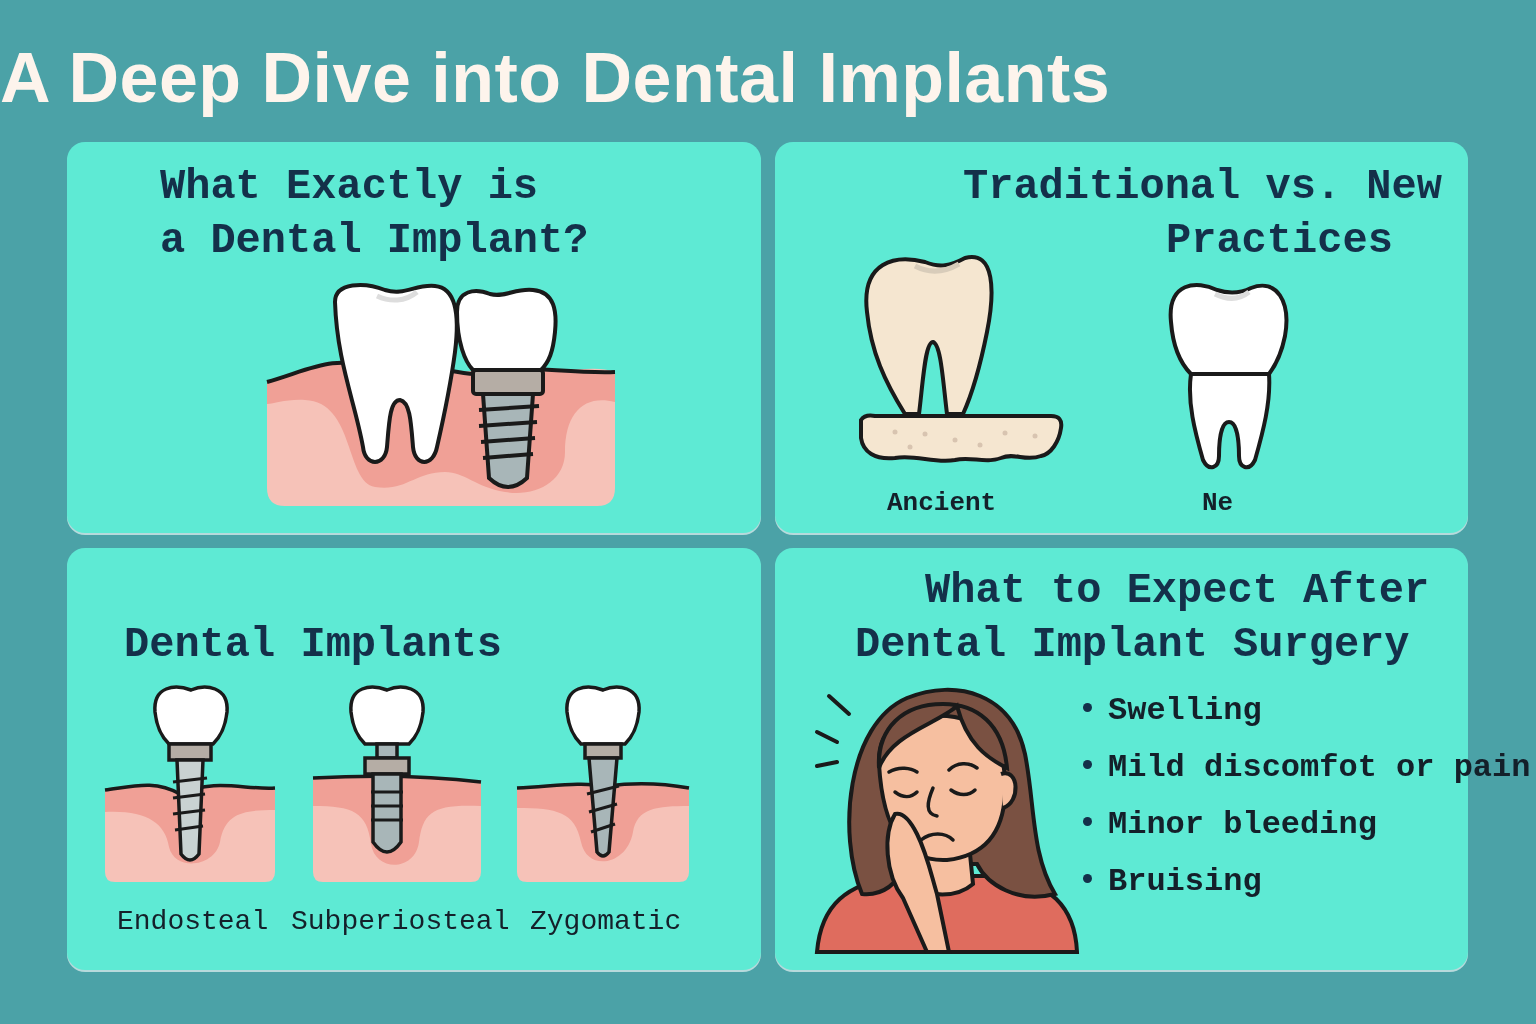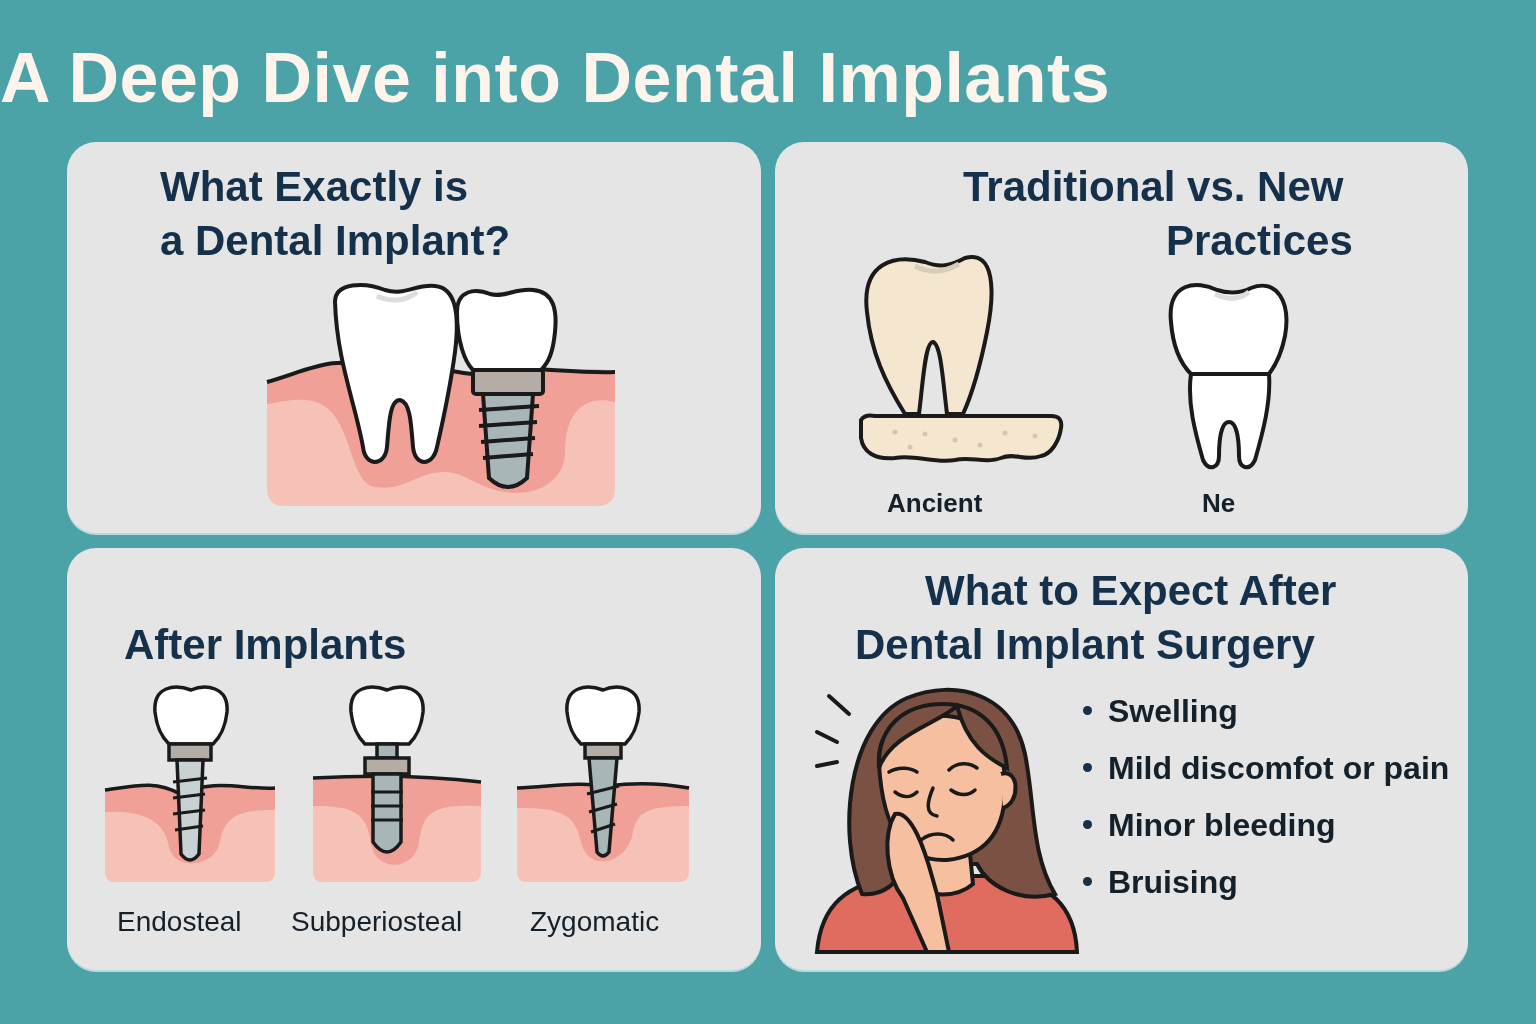--- a/index.html
+++ b/index.html
@@ -1,18 +1,18 @@
 <!DOCTYPE html>
 <html><head>
 <meta charset="utf-8">
 <style>
   html,body{margin:0;padding:0;}
   body{width:1536px;height:1024px;background:#4ba2a7;position:relative;overflow:hidden;font-family:"Liberation Sans","DejaVu Sans",sans-serif;}
   .title{position:absolute;left:0;top:38px;width:1536px;color:#fdf4ec;font-weight:700;font-size:70px;letter-spacing:0.5px;line-height:80px;}
-  .panel{position:absolute;background:#e5e5e5;border-radius:29px;box-shadow:0 2px 0 rgba(255,255,255,0.6);}
+  .panel{position:absolute;background:#5eead4;border-radius:18px;box-shadow:0 2px 0 rgba(255,255,255,0.6);font-family:Liberation Mono, monospace;}
   .p-tl{left:67px;top:142px;width:694px;height:391px;}
   .p-tr{left:775px;top:142px;width:693px;height:391px;}
   .p-bl{left:67px;top:548px;width:694px;height:422px;}
   .p-br{left:775px;top:548px;width:693px;height:422px;}
   .h{position:absolute;color:#14304a;font-weight:700;font-size:42px;line-height:54px;white-space:nowrap;}
   .lbl{position:absolute;color:#14202a;font-size:28px;white-space:nowrap;}
   .lbl.b{font-weight:700;font-size:26px;}
   svg{position:absolute;overflow:visible;}
   .bul{position:absolute;left:308px;list-style:none;margin:0;padding:0;top:143px;}
   .bul li{font-size:32px;color:#14202a;height:57px;line-height:40px;font-weight:600;white-space:nowrap;}
@@ -66,21 +66,21 @@
   <svg style="left:392px;top:140px;" width="125" height="190" viewBox="0 0 125 190">
     <path d="M4 40 C0 0 30 -2 50 8 C62 12 72 12 84 6 C110 -4 124 20 118 54 C114 74 108 84 102 92 L24 92 C14 82 6 66 4 40 Z" fill="#fff" stroke="#1a1a1a" stroke-width="4"></path>
     <path d="M24 92 L102 92 C104 120 96 150 88 178 C82 190 72 186 72 174 C72 158 70 140 62 140 C54 140 52 158 52 174 C52 186 42 190 36 178 C28 150 20 120 24 92 Z" fill="#fff" stroke="#1a1a1a" stroke-width="4"></path>
     <path d="M48 12 C60 18 72 18 82 10" stroke="#ddd" stroke-width="5" fill="none"></path>
   </svg>
   <div class="lbl b" style="left:112px;top:346px;">Ancient</div>
   <div class="lbl b" style="left:427px;top:346px;">Ne</div>
 </div>
 
 <div class="panel p-bl">
-  <div class="h" style="left:57px;top:70px;">After Implants</div>
+  <div class="h" style="left:57px;top:70px;">Dental Implants</div>
 
   <svg style="left:38px;top:134px;" width="170" height="202" viewBox="0 0 170 202">
     <path d="M0 108 C30 104 50 98 75 112 C110 96 140 108 170 106 L170 190 Q170 200 160 200 L10 200 Q0 200 0 190 Z" fill="#f6c2b8"></path>
     <path d="M0 108 C30 104 50 98 75 112 C110 96 140 108 170 106 L170 128 C140 128 120 130 115 160 C110 185 70 190 64 165 C60 140 40 128 0 130 Z" fill="#f0a096"></path>
     <path d="M0 108 C30 104 50 98 75 112 C110 96 140 108 170 106" stroke="#1a1a1a" stroke-width="3.5" fill="none"></path>
     <path d="M50 30 C48 4 70 2 86 8 C100 2 124 4 122 30 C120 48 114 56 108 62 L64 62 C58 56 52 48 50 30 Z" fill="#fff" stroke="#1a1a1a" stroke-width="3.5"></path>
     <rect x="64" y="62" width="42" height="16" fill="#b5ada5" stroke="#1a1a1a" stroke-width="3.5"></rect>
     <path d="M72 78 L98 78 L94 172 Q85 184 76 172 Z" fill="#c9d2d2" stroke="#1a1a1a" stroke-width="3.5"></path>
     <g stroke="#1a1a1a" stroke-width="3">
         <line x1="68" y1="100" x2="102" y2="96"></line>

